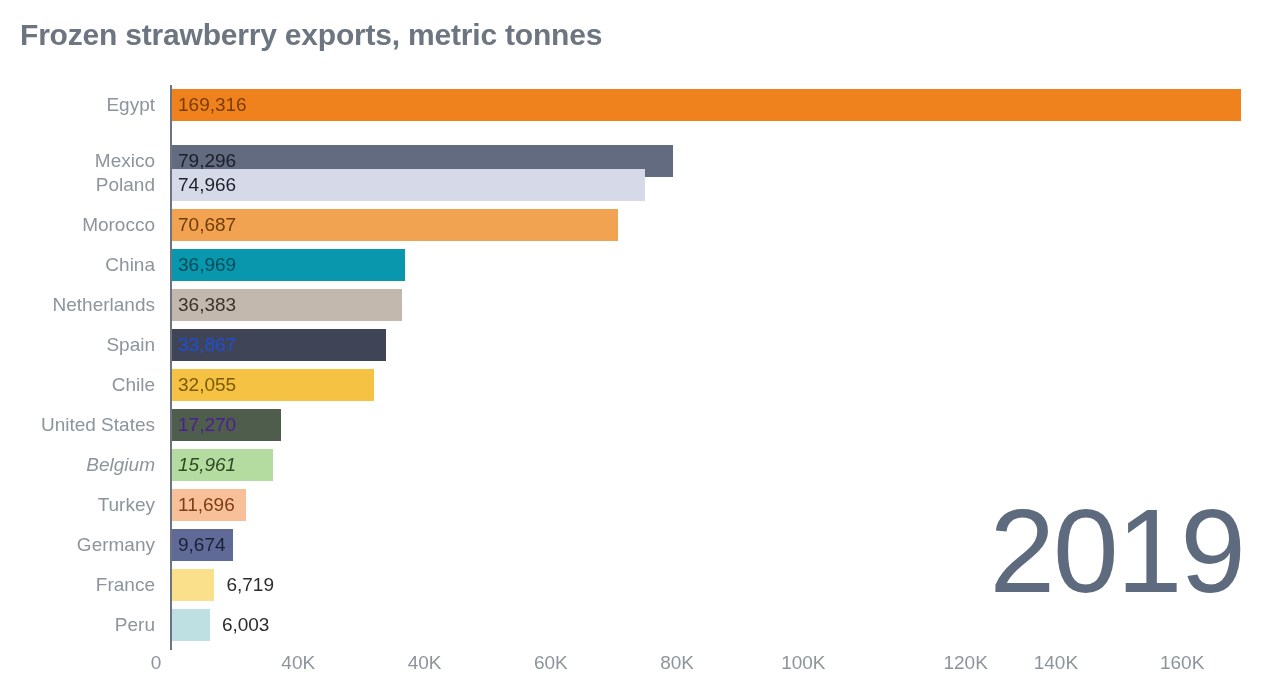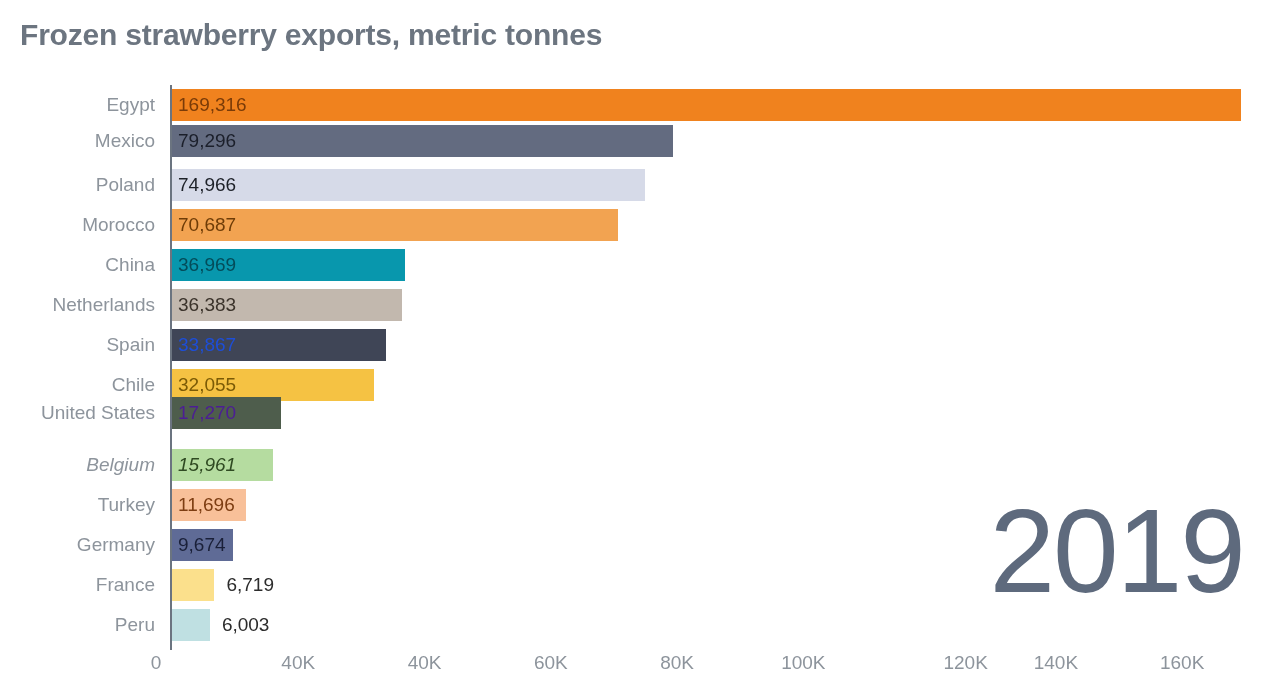--- a/index.html
+++ b/index.html
@@ -120,21 +120,21 @@
 <div id="chart-root">
 
   <div id="chart-title">Frozen strawberry exports, metric tonnes</div>
 
   <div id="plot-area">
       <div class="bar-row" style="top: 0px;">
         <div class="cat-label">Egypt</div>
         <div class="bar" style="width: 1069px; background: rgb(240, 130, 30);"></div>
         <div class="bar-value inside" style="color: rgb(122, 59, 8);">169,316</div>
       </div>
-      <div class="bar-row" style="top: 36px; padding-left: 20px;">
+      <div class="bar-row" style="top: 56px; padding-left: 20px;">
         <div class="cat-label">Mexico</div>
         <div class="bar" style="width: 500.646px; background: rgb(99, 107, 128);"></div>
         <div class="bar-value inside" style="color: rgb(27, 31, 42);">79,296</div>
       </div>
       <div class="bar-row" style="top: 80px;">
         <div class="cat-label">Poland</div>
         <div class="bar" style="width: 473.308px; background: rgb(214, 218, 232);"></div>
         <div class="bar-value inside" style="color: rgb(29, 33, 40);">74,966</div>
       </div>
       <div class="bar-row" style="top: 120px;">
@@ -155,21 +155,21 @@
       <div class="bar-row" style="top: 240px;">
         <div class="cat-label">Spain</div>
         <div class="bar" style="width: 213.824px; background: rgb(63, 69, 86);"></div>
         <div class="bar-value inside" style="color: #1d4ed8;">33,867</div>
       </div>
       <div class="bar-row" style="top: 280px;">
         <div class="cat-label">Chile</div>
         <div class="bar" style="width: 202.384px; background: rgb(245, 194, 67);"></div>
         <div class="bar-value inside" style="color: rgb(122, 90, 6);">32,055</div>
       </div>
-      <div class="bar-row" style="top: 308px;">
+      <div class="bar-row" style="top: 320px;">
         <div class="cat-label">United States</div>
         <div class="bar" style="width: 109.037px; background: rgb(78, 93, 76);"></div>
         <div class="bar-value inside" style="color: #4c1d95;">17,270</div>
       </div>
       <div class="bar-row" style="top: 360px; font-style: italic;">
         <div class="cat-label">Belgium</div>
         <div class="bar" style="width: 100.772px; background: rgb(181, 220, 160);"></div>
         <div class="bar-value inside" style="color: rgb(47, 74, 34);">15,961</div>
       </div>
       <div class="bar-row" style="top: 400px;">

